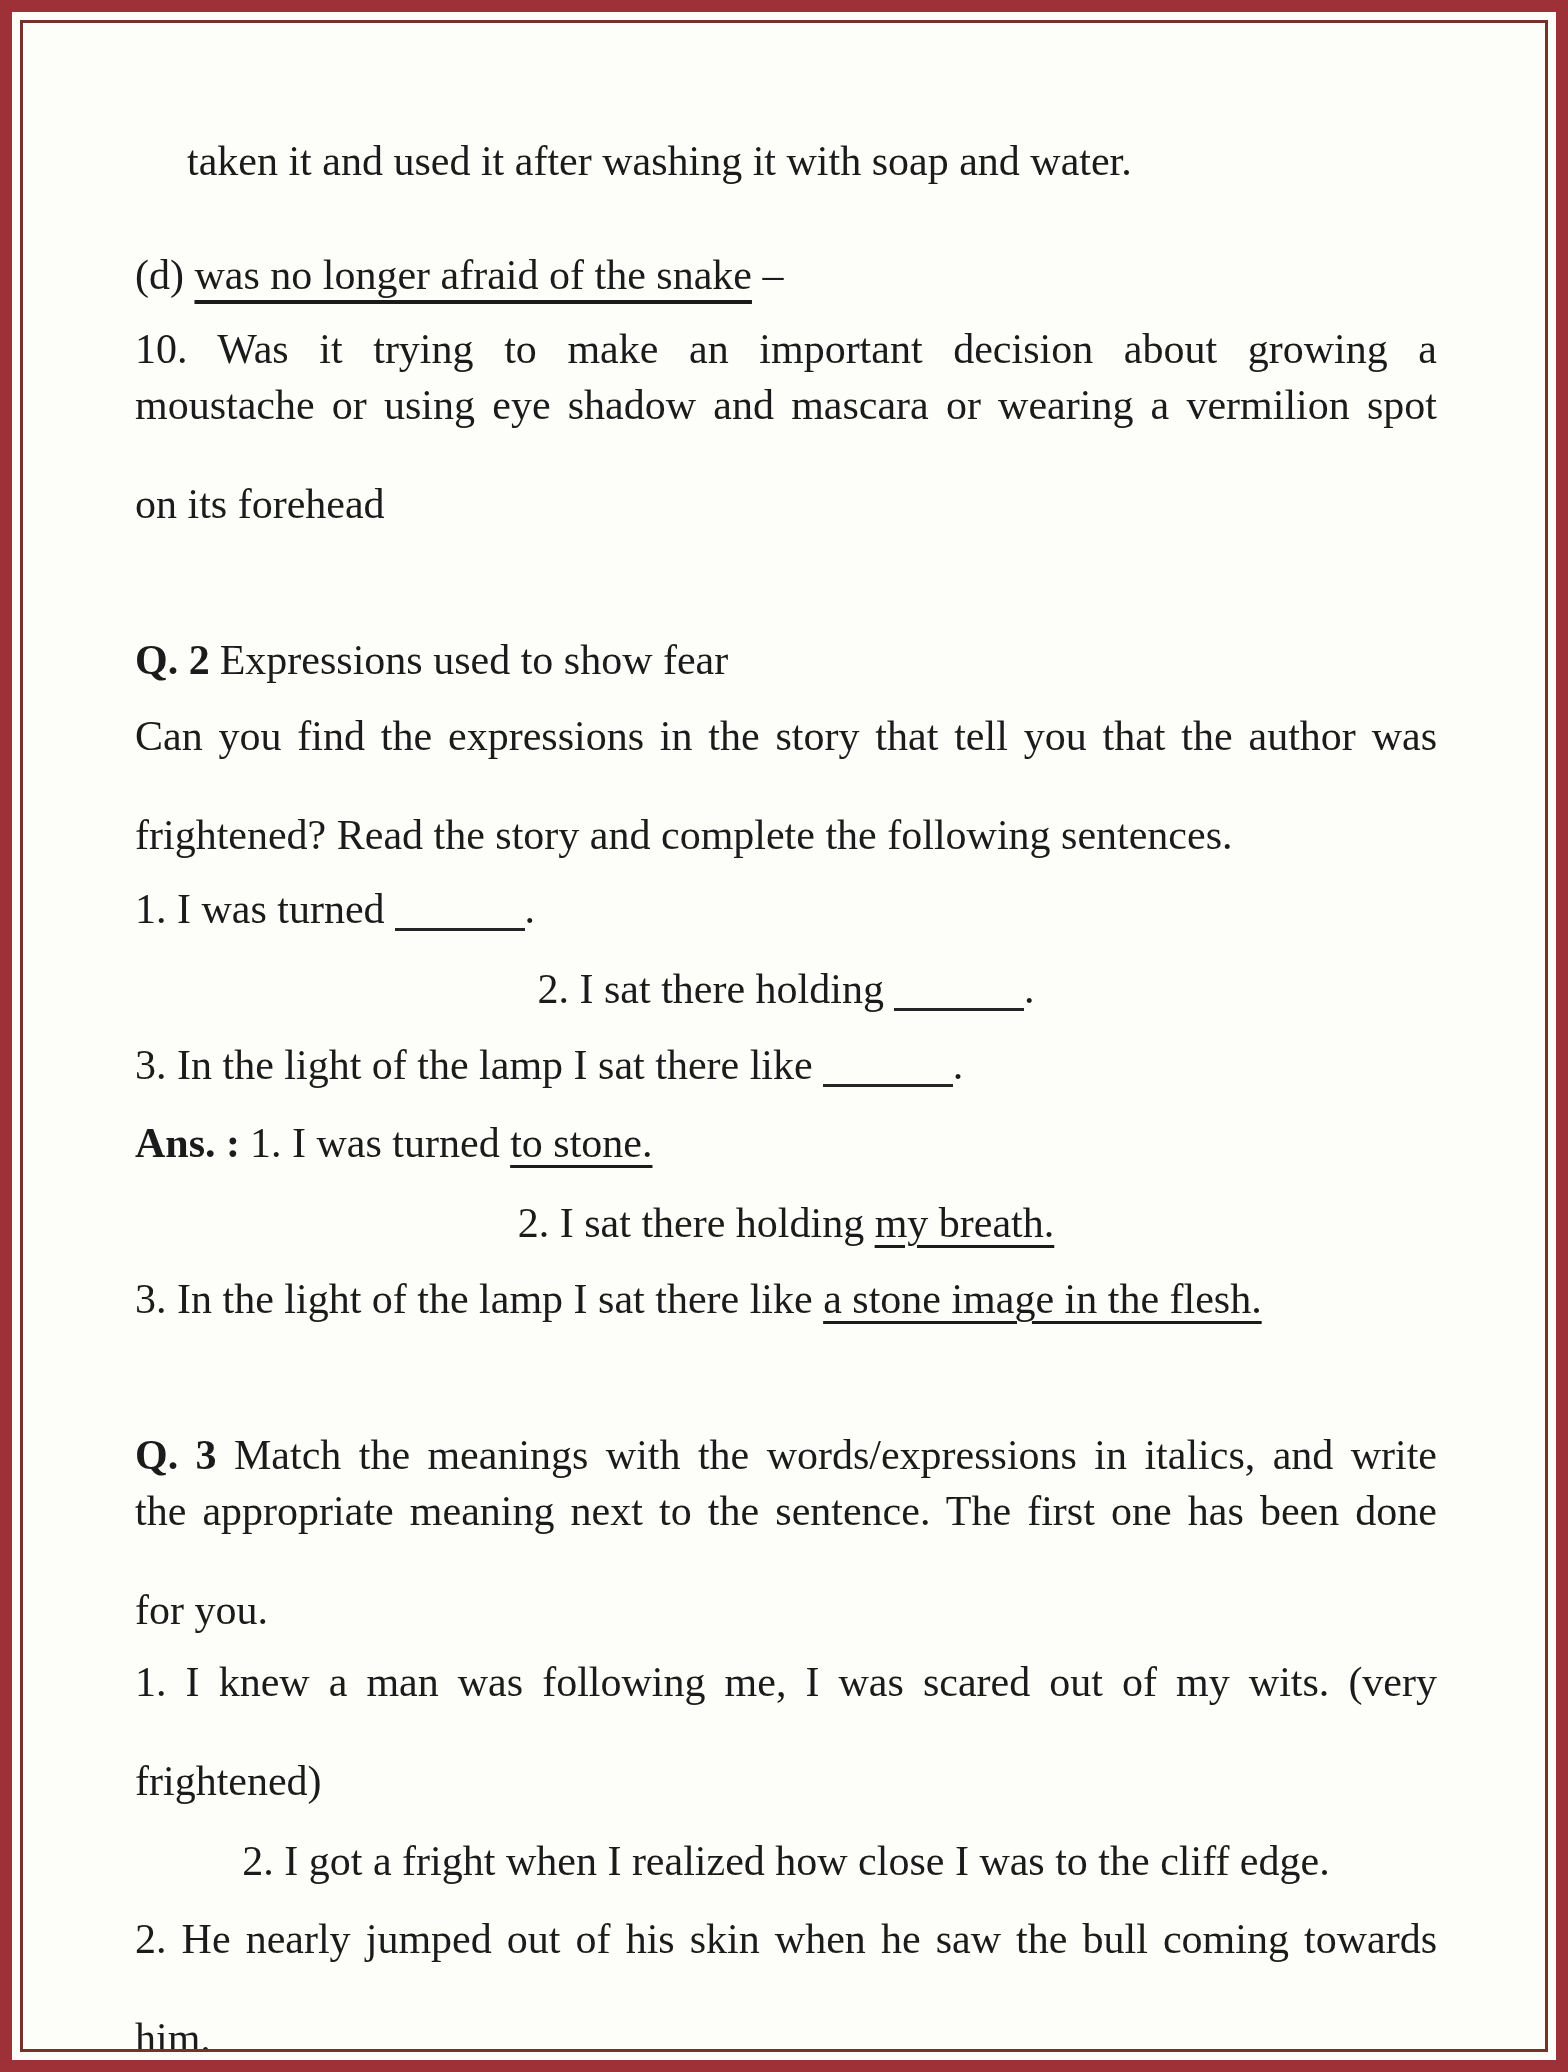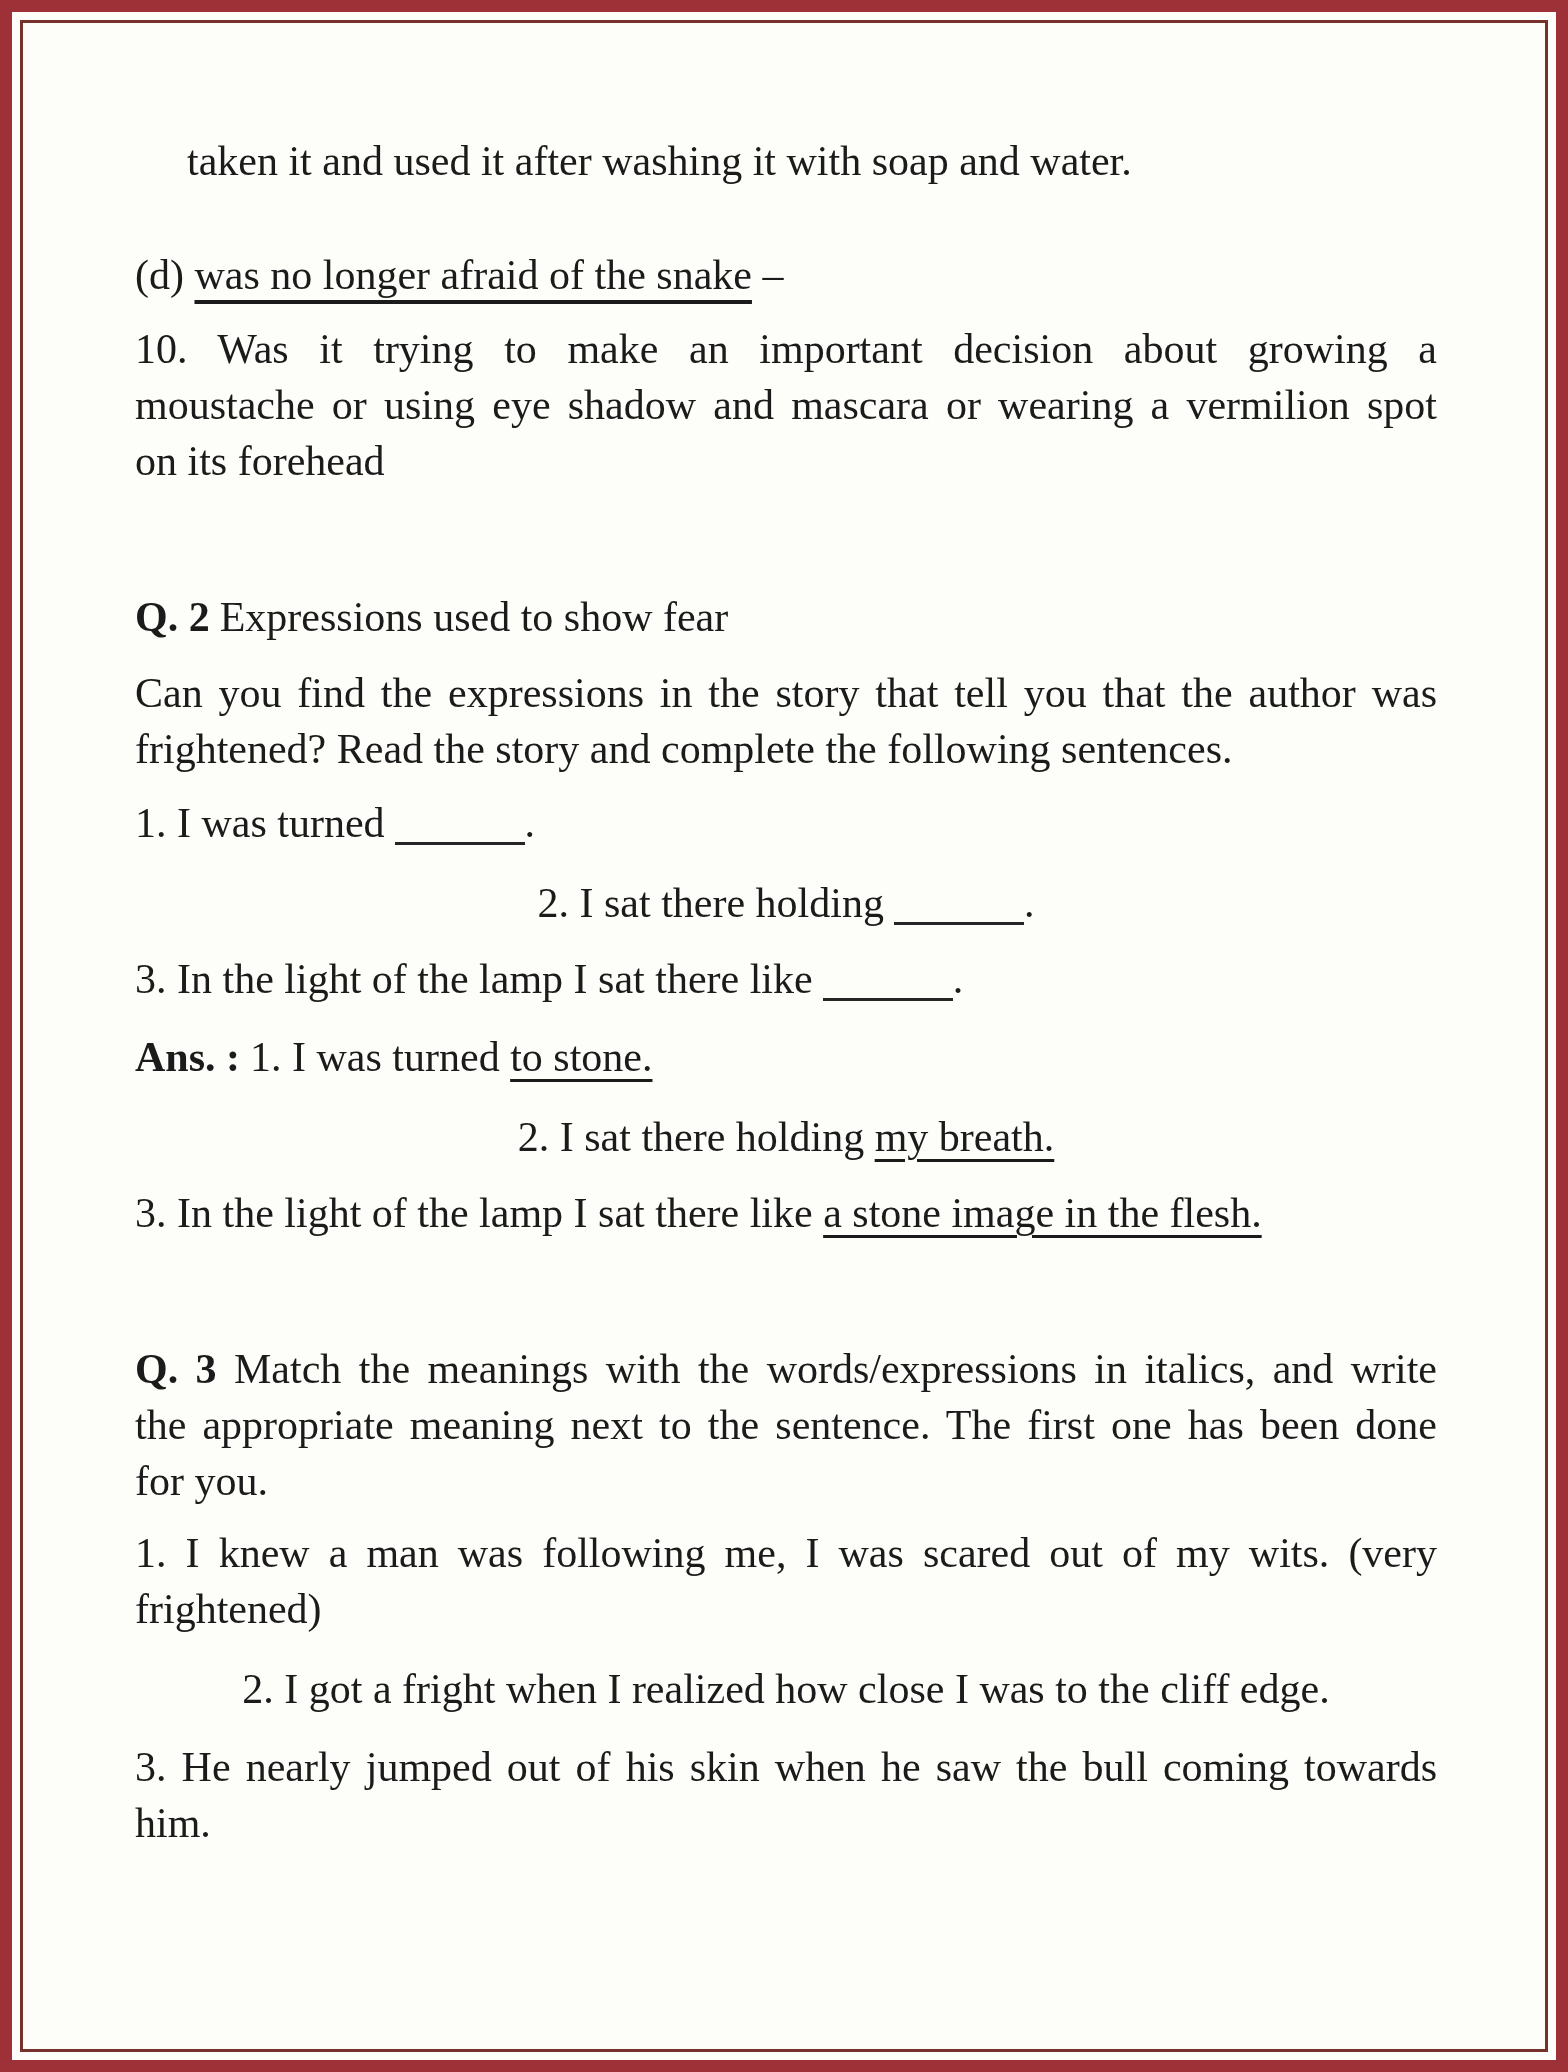--- a/index.html
+++ b/index.html
@@ -46,21 +46,21 @@
   .mt-58  { margin-top: 58px; }
   .mt-100 { margin-top: 100px; }
   .indent-first { margin-left: 52px; }
   .bold { font-weight: bold; }
   .gap2 { margin-left: 10px; }
   .jline {
     display: block;
     text-align: justify;
     text-align-last: justify;
   }
-  .plain-line { display: block; }
+  .plain-line { display: block; margin-top: 43px; }
   .u {
     text-decoration: underline;
     text-decoration-thickness: 3px;
     text-underline-offset: 8px;
   }
   .u-heavy {
     text-decoration: underline;
     text-decoration-thickness: 4px;
     text-underline-offset: 11px;
     margin-top: 47px;
@@ -137,20 +137,20 @@
       <div class="para mt-16">
         <span class="jline">1. I knew a man was following me, I was scared out of my wits. (very</span>
         <span class="plain-line">frightened)</span>
       </div>
 
       <p class="para mt-24">
         <span>2. I got a fright when I realized how close I was to the cliff edge.</span>
       </p>
 
       <div class="para mt-22">
-        <span class="jline">3. He nearly jumped out of his skin when he saw the bull coming towards</span>
+        <span class="jline">2. He nearly jumped out of his skin when he saw the bull coming towards</span>
         <span class="plain-line">him.</span>
       </div>
 
 
     </div>
   </div>
 </div>
 
 </body></html>

